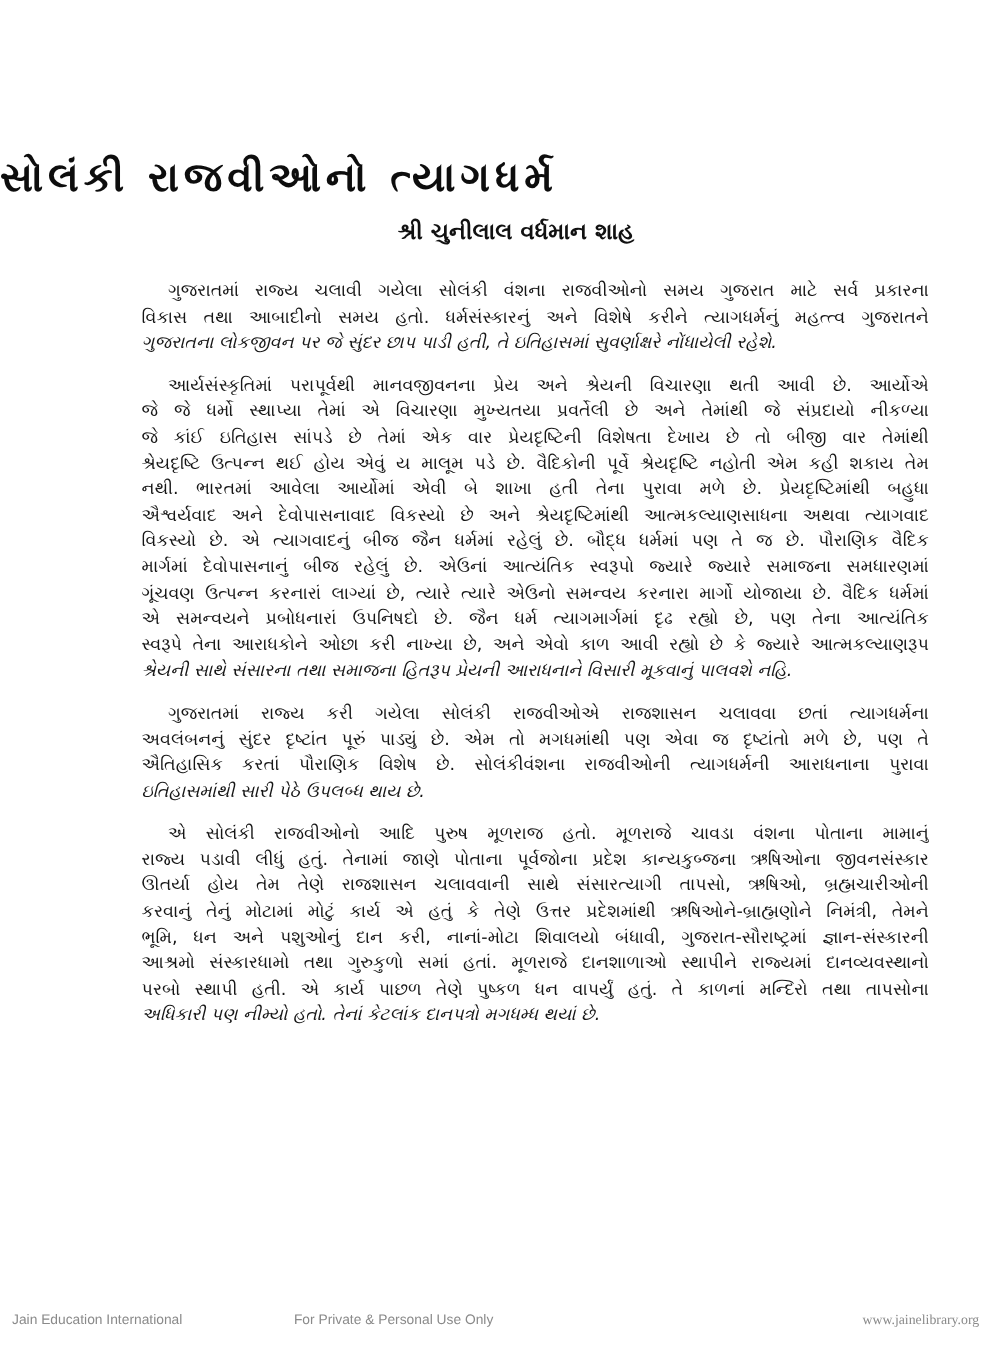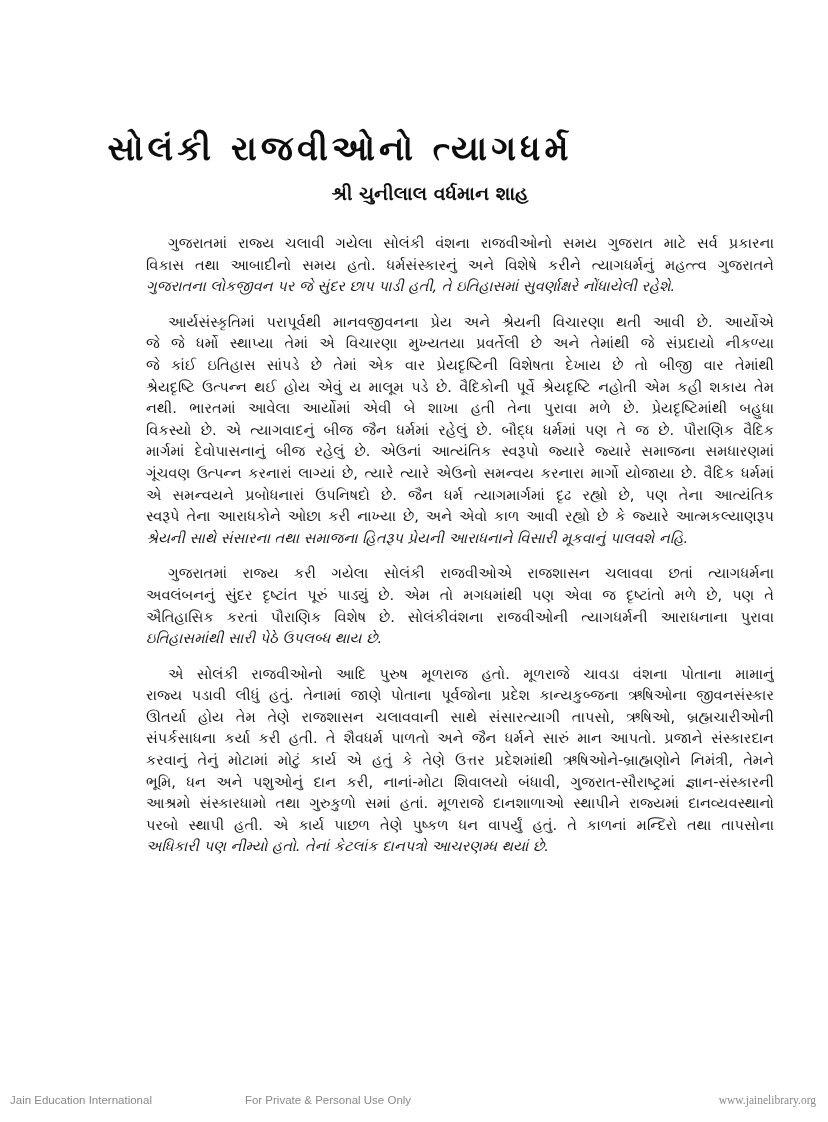--- a/index.html
+++ b/index.html
@@ -2,33 +2,33 @@
 <html><head>
 <meta charset="utf-8">
 <style>
   html, body { margin: 0; padding: 0; }
   body {
     width: 828px; height: 1122px; background: #ffffff; position: relative;
     overflow: hidden; font-family: "DejaVu Sans", sans-serif; color: #111;
   }
   .page { position: absolute; left: 0; top: 0; width: 828px; height: 1122px; }
   .title {
-    position: absolute; left: 0; width: 680px; top: 128px; text-align: center;
+    position: absolute; left: 0; width: 680px; top: 128px; 
     font-size: 34px; font-weight: bold; letter-spacing: 4px; color: #0d0d0d;
   }
   .author {
     position: absolute; left: 16px; width: 828px; top: 182px; text-align: center;
     font-size: 19px; font-weight: bold; color: #111;
   }
   .body { position: absolute; left: 118px; width: 656px; top: 232px; }
   .para { margin: 0; }
   .line {
     display: block; font-size: 14.6px; line-height: 21.6px; height: 21.6px;
     white-space: nowrap; text-align: justify; text-align-last: justify;
-    color: #151515; overflow: hidden; margin-left: 28px;
+    color: #151515; overflow: hidden;
   }
   .line.last { text-align-last: left; font-style: italic; }
   .line.first { padding-left: 22px; }
   .gap { height: 14px; }
   .footer {
     position: absolute; top: 1094px; left: 0; width: 828px; height: 20px;
     font-family: "Liberation Sans", sans-serif; font-size: 11.5px; color: #8a8a8a;
   }
   .footer .f-left { position: absolute; left: 10px; }
   .footer .f-mid { position: absolute; left: 0; width: 656px; text-align: center; }
@@ -47,45 +47,45 @@
       <span class="line">વિકાસ તથા આબાદીનો સમય હતો. ધર્મસંસ્કારનું અને વિશેષે કરીને ત્યાગધર્મનું મહત્ત્વ ગુજરાતને</span>
       <span class="line last">ગુજરાતના લોકજીવન પર જે સુંદર છાપ પાડી હતી, તે ઇતિહાસમાં સુવર્ણાક્ષરે નોંધાયેલી રહેશે.</span>
     </div>
     <div class="gap"></div>
     <div class="para">
       <span class="line first">આર્યસંસ્કૃતિમાં પરાપૂર્વથી માનવજીવનના પ્રેય અને શ્રેયની વિચારણા થતી આવી છે. આર્યોએ</span>
       <span class="line">જે જે ધર્મો સ્થાપ્યા તેમાં એ વિચારણા મુખ્યતયા પ્રવર્તેલી છે અને તેમાંથી જે સંપ્રદાયો નીકળ્યા</span>
       <span class="line">જે કાંઈ ઇતિહાસ સાંપડે છે તેમાં એક વાર પ્રેયદૃષ્ટિની વિશેષતા દેખાય છે તો બીજી વાર તેમાંથી</span>
       <span class="line">શ્રેયદૃષ્ટિ ઉત્પન્ન થઈ હોય એવું ય માલૂમ પડે છે. વૈદિકોની પૂર્વે શ્રેયદૃષ્ટિ નહોતી એમ કહી શકાય તેમ</span>
       <span class="line">નથી. ભારતમાં આવેલા આર્યોમાં એવી બે શાખા હતી તેના પુરાવા મળે છે. પ્રેયદૃષ્ટિમાંથી બહુધા</span>
+      <span class="line">ઐશ્વર્યવાદ અને દેવોપાસનાવાદ વિકસ્યો છે અને શ્રેયદૃષ્ટિમાંથી આત્મકલ્યાણસાધના અથવા ત્યાગવાદ</span>
       <span class="line">વિકસ્યો છે. એ ત્યાગવાદનું બીજ જૈન ધર્મમાં રહેલું છે. બૌદ્ધ ધર્મમાં પણ તે જ છે. પૌરાણિક વૈદિક</span>
       <span class="line">માર્ગમાં દેવોપાસનાનું બીજ રહેલું છે. એઉનાં આત્યંતિક સ્વરૂપો જ્યારે જ્યારે સમાજના સમધારણમાં</span>
       <span class="line">ગૂંચવણ ઉત્પન્ન કરનારાં લાગ્યાં છે, ત્યારે ત્યારે એઉનો સમન્વય કરનારા માર્ગો યોજાયા છે. વૈદિક ધર્મમાં</span>
       <span class="line">એ સમન્વયને પ્રબોધનારાં ઉપનિષદો છે. જૈન ધર્મ ત્યાગમાર્ગમાં દૃઢ રહ્યો છે, પણ તેના આત્યંતિક</span>
       <span class="line">સ્વરૂપે તેના આરાધકોને ઓછા કરી નાખ્યા છે, અને એવો કાળ આવી રહ્યો છે કે જ્યારે આત્મકલ્યાણરૂપ</span>
       <span class="line last">શ્રેયની સાથે સંસારના તથા સમાજના હિતરૂપ પ્રેયની આરાધનાને વિસારી મૂકવાનું પાલવશે નહિ.</span>
     </div>
     <div class="gap"></div>
     <div class="para">
       <span class="line first">ગુજરાતમાં રાજ્ય કરી ગયેલા સોલંકી રાજવીઓએ રાજશાસન ચલાવવા છતાં ત્યાગધર્મના</span>
       <span class="line">અવલંબનનું સુંદર દૃષ્ટાંત પૂરું પાડ્યું છે. એમ તો મગધમાંથી પણ એવા જ દૃષ્ટાંતો મળે છે, પણ તે</span>
       <span class="line">ઐતિહાસિક કરતાં પૌરાણિક વિશેષ છે. સોલંકીવંશના રાજવીઓની ત્યાગધર્મની આરાધનાના પુરાવા</span>
       <span class="line last">ઇતિહાસમાંથી સારી પેઠે ઉપલબ્ધ થાય છે.</span>
     </div>
     <div class="gap"></div>
     <div class="para">
       <span class="line first">એ સોલંકી રાજવીઓનો આદિ પુરુષ મૂળરાજ હતો. મૂળરાજે ચાવડા વંશના પોતાના મામાનું</span>
       <span class="line">રાજ્ય પડાવી લીધું હતું. તેનામાં જાણે પોતાના પૂર્વજોના પ્રદેશ કાન્યકુબ્જના ઋષિઓના જીવનસંસ્કાર</span>
       <span class="line">ઊતર્યા હોય તેમ તેણે રાજશાસન ચલાવવાની સાથે સંસારત્યાગી તાપસો, ઋષિઓ, બ્રહ્મચારીઓની</span>
-      <span class="line">સંપર્કસાધના કર્યા કરી હતી. તે શૈવધર્મ પાળતો અને જૈન ધર્મને સારું માન આપતો. પ્રજાને સંસ્કારદાન</span>
       <span class="line">કરવાનું તેનું મોટામાં મોટું કાર્ય એ હતું કે તેણે ઉત્તર પ્રદેશમાંથી ઋષિઓને-બ્રાહ્મણોને નિમંત્રી, તેમને</span>
       <span class="line">ભૂમિ, ધન અને પશુઓનું દાન કરી, નાનાં-મોટા શિવાલયો બંધાવી, ગુજરાત-સૌરાષ્ટ્રમાં જ્ઞાન-સંસ્કારની</span>
       <span class="line">આશ્રમો સંસ્કારધામો તથા ગુરુકુળો સમાં હતાં. મૂળરાજે દાનશાળાઓ સ્થાપીને રાજ્યમાં દાનવ્યવસ્થાનો</span>
       <span class="line">પરબો સ્થાપી હતી. એ કાર્ય પાછળ તેણે પુષ્કળ ધન વાપર્યું હતું. તે કાળનાં મન્દિરો તથા તાપસોના</span>
-      <span class="line last">અધિકારી પણ નીમ્યો હતો. તેનાં કેટલાંક દાનપત્રો આચરણમ્ધ થયાં છે.</span>
+      <span class="line last">અધિકારી પણ નીમ્યો હતો. તેનાં કેટલાંક દાનપત્રો મગધમ્ધ થયાં છે.</span>
     </div>
   </div>
 
   <div class="footer">
     <span class="f-mid">For Private &amp; Personal Use Only</span>
     <span class="f-left">Jain Education International</span>
     <span class="f-right">www.jainelibrary.org</span>
   </div>
 </div>
 

